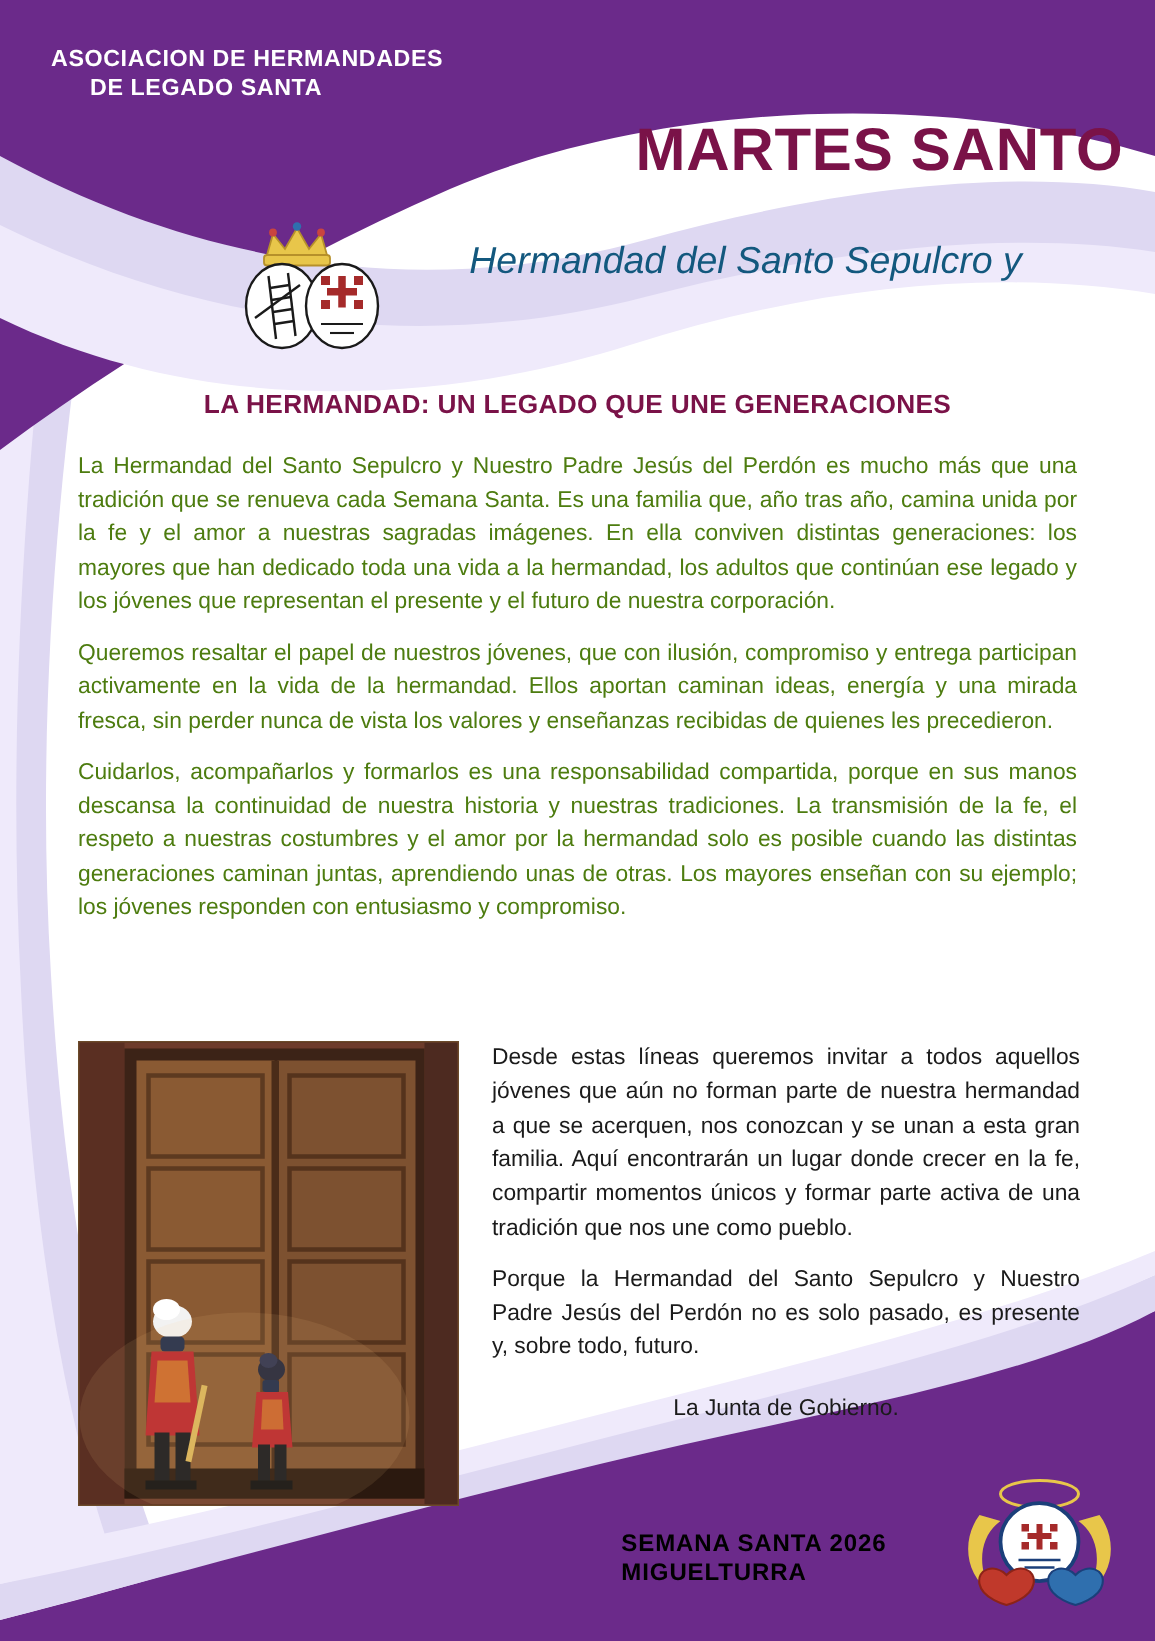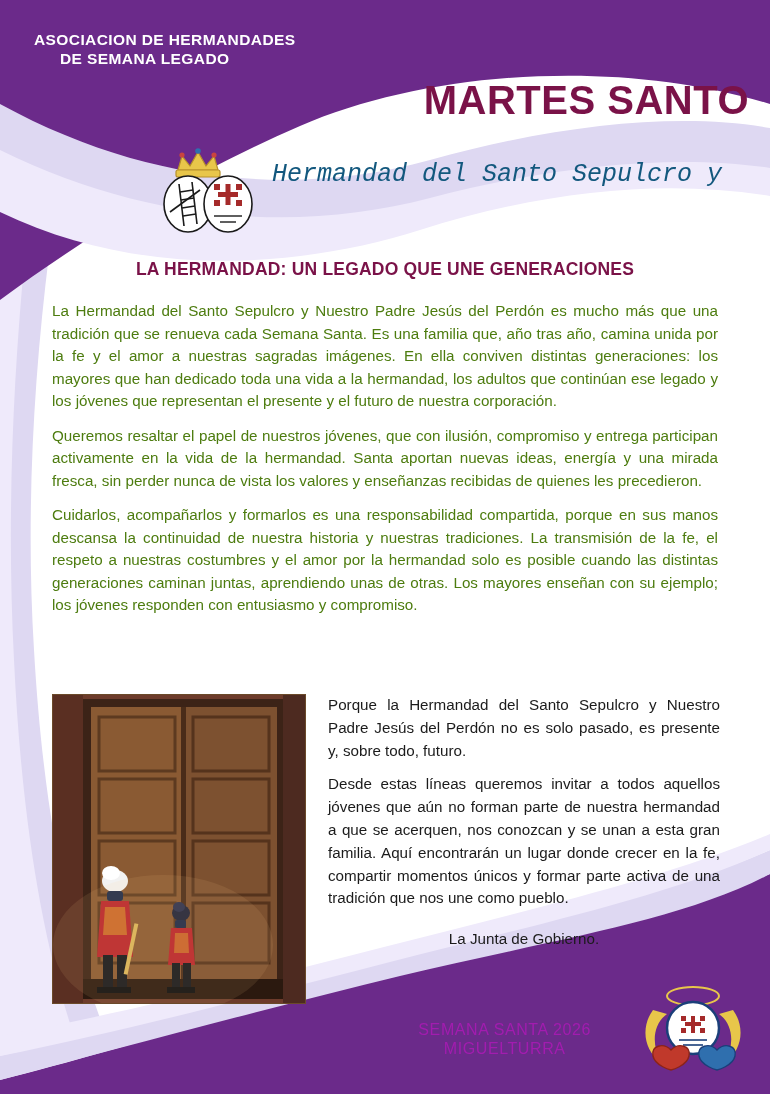--- a/index.html
+++ b/index.html
@@ -77,21 +77,21 @@
     width: 112px; height: 110px;
     z-index: 5;
   }
 
   .brotherhood-name {
     position: absolute;
     left: 258px; top: 158px;
     width: 478px;
     text-align: center;
     color: #13587e;
-    font-family: Liberation Mono, monospace;
+    font-family: Liberation Sans, sans-serif;
     font-style: italic;
     font-size: 25px;
     line-height: 1.35;
     z-index: 5;
   }
 
   .section-heading {
     position: absolute;
     left: 0; top: 259px;
     width: 770px;
@@ -140,24 +140,24 @@
     line-height: 1.5;
     color: #1b1b1b;
     text-align: justify;
   }
   .right-col p.sig { text-align: center; margin-top: 18px; }
 
   
   .footer-text {
     position: absolute;
     right: 200px; bottom: 36px;
-    text-align: center;
-    color: #a21caf;
+    text-align: left;
+    color: #000000;
     font-size: 16px;
-    font-weight: normal;
+    font-weight: bold;
     line-height: 1.2;
     letter-spacing: 0.6px;
     z-index: 6;
   }
   .footer-crest {
     position: absolute;
     right: 38px; bottom: 22px;
     width: 120px; height: 92px;
     z-index: 6;
   }
@@ -186,21 +186,21 @@
   <div class="bg-purple-bottom">
     <svg width="770" height="260" viewBox="0 0 770 260" preserveAspectRatio="none">
       <path d="M0,260 L770,260 L770,40 C640,92 470,108 330,150 C220,184 96,222 0,246 Z" fill="#6b2a8a"></path>
       <path d="M0,246 C120,214 260,176 400,142 C540,108 680,88 770,40 L770,16 C660,64 520,92 380,128 C240,164 110,196 0,222 Z" fill="#ded8f2"></path>
       <path d="M0,222 C120,198 250,164 390,128 C530,92 670,62 770,16 L770,0 C660,46 520,78 380,114 C240,150 110,182 0,202 Z" fill="#efeafb"></path>
     </svg>
   </div>
 
   <div class="assoc-title">
     <span>ASOCIACION DE HERMANDADES</span>
-    <span class="line2">DE SEMANA LEGADO</span>
+    <span class="line2">DE LEGADO SANTA</span>
   </div>
 
   <div class="day-title">MARTES SANTO</div>
 
   <div class="crest">
     <svg width="112" height="110" viewBox="0 0 112 110">
 
       <g>
         <path d="M30,30 L34,16 L42,26 L50,12 L58,26 L66,16 L70,30 Z" fill="#e8c64a" stroke="#b6902a" stroke-width="1.2"></path>
         <rect x="28" y="30" width="44" height="7" rx="2" fill="#e8c64a" stroke="#b6902a" stroke-width="1.2"></rect>
@@ -237,21 +237,21 @@
   </div>
 
   <div class="brotherhood-name">
     <div>Hermandad del Santo Sepulcro y</div>
   </div>
 
   <div class="section-heading">LA HERMANDAD: UN LEGADO QUE UNE GENERACIONES</div>
 
   <div class="body-col">
     <p>La Hermandad del Santo Sepulcro y Nuestro Padre Jesús del Perdón es mucho más que una tradición que se renueva cada Semana Santa. Es una familia que, año tras año, camina unida por la fe y el amor a nuestras sagradas imágenes. En ella conviven distintas generaciones: los mayores que han dedicado toda una vida a la hermandad, los adultos que continúan ese legado y los jóvenes que representan el presente y el futuro de nuestra corporación.</p>
-    <p>Queremos resaltar el papel de nuestros jóvenes, que con ilusión, compromiso y entrega participan activamente en la vida de la hermandad. Santa aportan nuevas ideas, energía y una mirada fresca, sin perder nunca de vista los valores y enseñanzas recibidas de quienes les precedieron.</p>
+    <p>Queremos resaltar el papel de nuestros jóvenes, que con ilusión, compromiso y entrega participan activamente en la vida de la hermandad. Ellos aportan caminan ideas, energía y una mirada fresca, sin perder nunca de vista los valores y enseñanzas recibidas de quienes les precedieron.</p>
     <p>Cuidarlos, acompañarlos y formarlos es una responsabilidad compartida, porque en sus manos descansa la continuidad de nuestra historia y nuestras tradiciones. La transmisión de la fe, el respeto a nuestras costumbres y el amor por la hermandad solo es posible cuando las distintas generaciones caminan juntas, aprendiendo unas de otras. Los mayores enseñan con su ejemplo; los jóvenes responden con entusiasmo y compromiso.</p>
   </div>
 
   <div class="photo">
     <svg width="252" height="308" viewBox="0 0 252 308" preserveAspectRatio="none">
 
       <rect x="0" y="0" width="252" height="308" fill="#6d3b2b"></rect>
       <rect x="0" y="0" width="30" height="308" fill="#5a2f22"></rect>
       <rect x="230" y="0" width="22" height="308" fill="#4d2a20"></rect>
 
@@ -298,22 +298,22 @@
         <rect x="119" y="268" width="8" height="26" fill="#16181d"></rect>
         <rect x="130" y="268" width="8" height="26" fill="#16181d"></rect>
         <rect x="114" y="292" width="28" height="6" fill="#0d0e10"></rect>
       </g>
 
       <ellipse cx="110" cy="250" rx="110" ry="70" fill="#ffcf8a" opacity="0.10"></ellipse>
     </svg>
   </div>
 
   <div class="right-col">
+    <p>Desde estas líneas queremos invitar a todos aquellos jóvenes que aún no forman parte de nuestra hermandad a que se acerquen, nos conozcan y se unan a esta gran familia. Aquí encontrarán un lugar donde crecer en la fe, compartir momentos únicos y formar parte activa de una tradición que nos une como pueblo.</p>
     <p>Porque la Hermandad del Santo Sepulcro y Nuestro Padre Jesús del Perdón no es solo pasado, es presente y, sobre todo, futuro.</p>
-    <p>Desde estas líneas queremos invitar a todos aquellos jóvenes que aún no forman parte de nuestra hermandad a que se acerquen, nos conozcan y se unan a esta gran familia. Aquí encontrarán un lugar donde crecer en la fe, compartir momentos únicos y formar parte activa de una tradición que nos une como pueblo.</p>
     <p class="sig">La Junta de Gobierno.</p>
   </div>
 
   <div class="footer-text">
     <div>SEMANA SANTA 2026</div>
     <div>MIGUELTURRA</div>
   </div>
 
   <div class="footer-crest">
     <svg width="120" height="92" viewBox="0 0 120 92">

